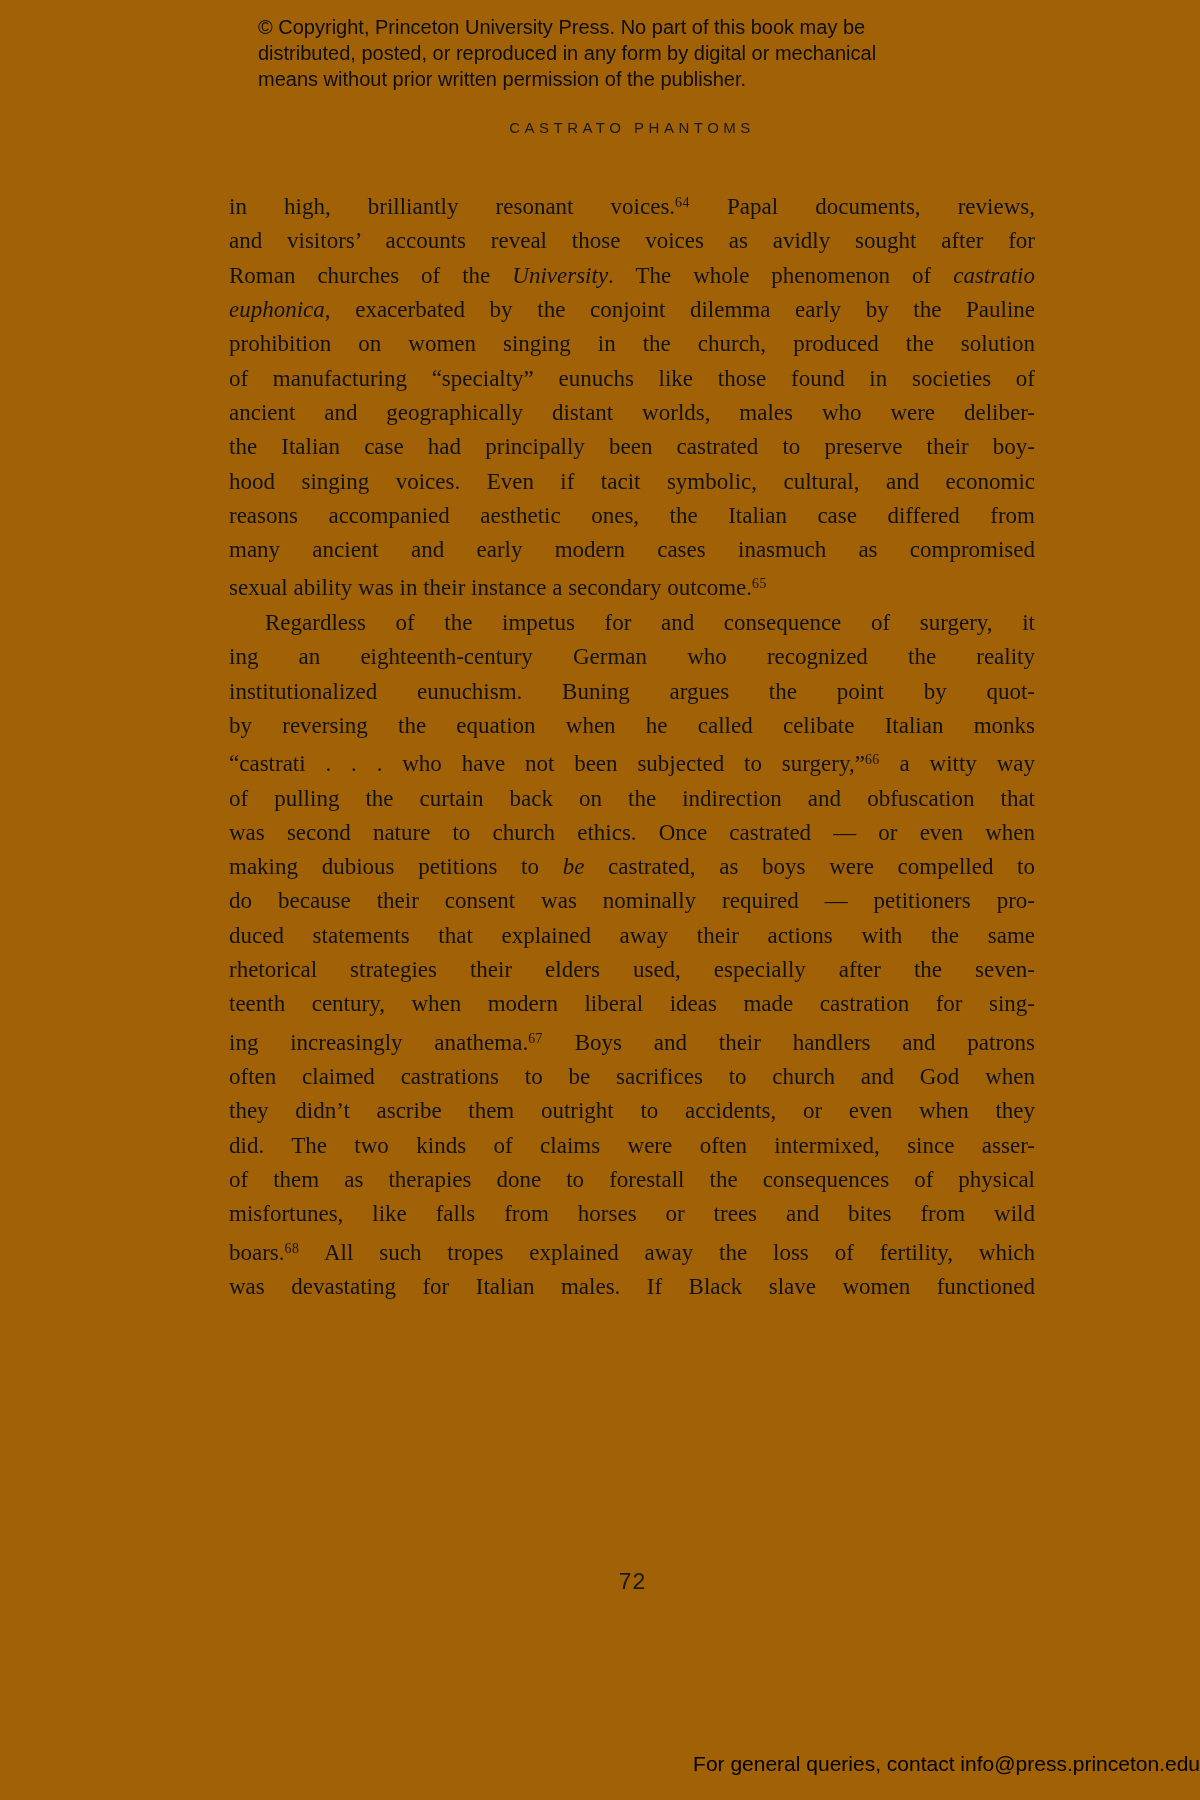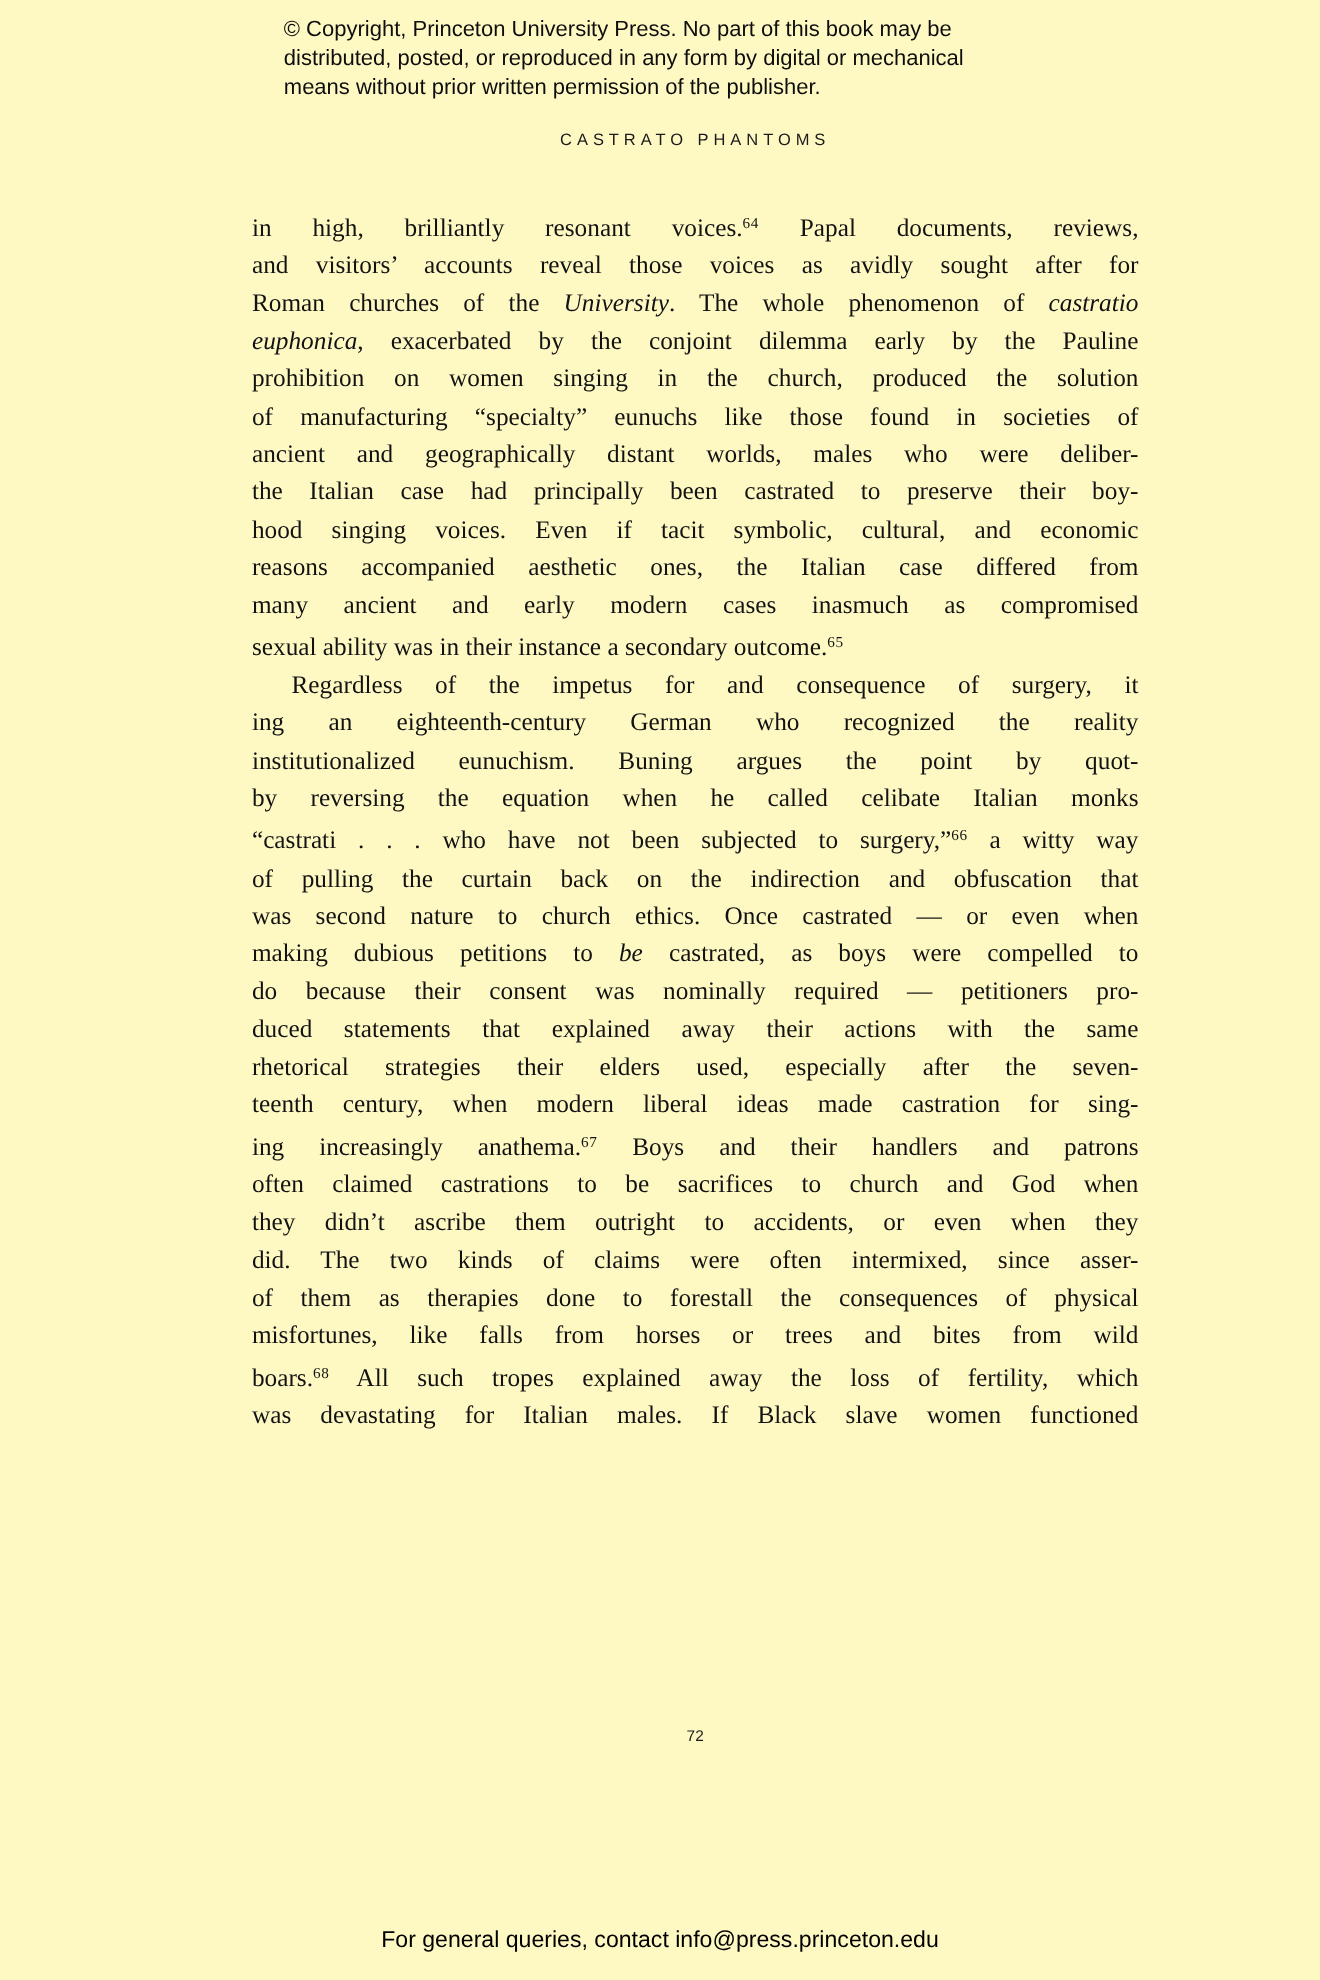--- a/index.html
+++ b/index.html
@@ -1,20 +1,20 @@
 <!DOCTYPE html>
 <html><head>
 <meta charset="utf-8">
 <style>
   html, body { margin: 0; padding: 0; background: #ffffff; }
   .page {
     position: relative;
     width: 1200px;
     height: 1800px;
-    background: #fef9c3;
+    background: #a16207;
     color: #111111;
     overflow: hidden;
   }
   .copyright {
     position: absolute;
     left: 258px;
     top: 14px;
     font-family: "Liberation Sans", sans-serif;
     font-size: 20px;
     line-height: 26px;
@@ -54,30 +54,30 @@
     font-size: 0.60em;
     vertical-align: 0.52em;
     letter-spacing: 0.5px;
   }
   .folio {
     position: absolute;
     left: 229px;
     width: 806px;
     top: 1570px;
     text-align: center;
-    font-family: Liberation Sans, sans-serif;
-    font-size: 14px;
+    font-family: Liberation Mono, monospace;
+    font-size: 23px;
     color: #1a1a1a;
   }
   .footer {
     position: absolute;
     left: 0;
     width: 1200px;
     top: 1752px;
-    text-align: center;
+    text-align: right;
     font-family: "Liberation Sans", sans-serif;
     font-size: 21px;
     color: #000000;
   }
 </style>
 </head>
 <body>
 
 <div class="page">
 

